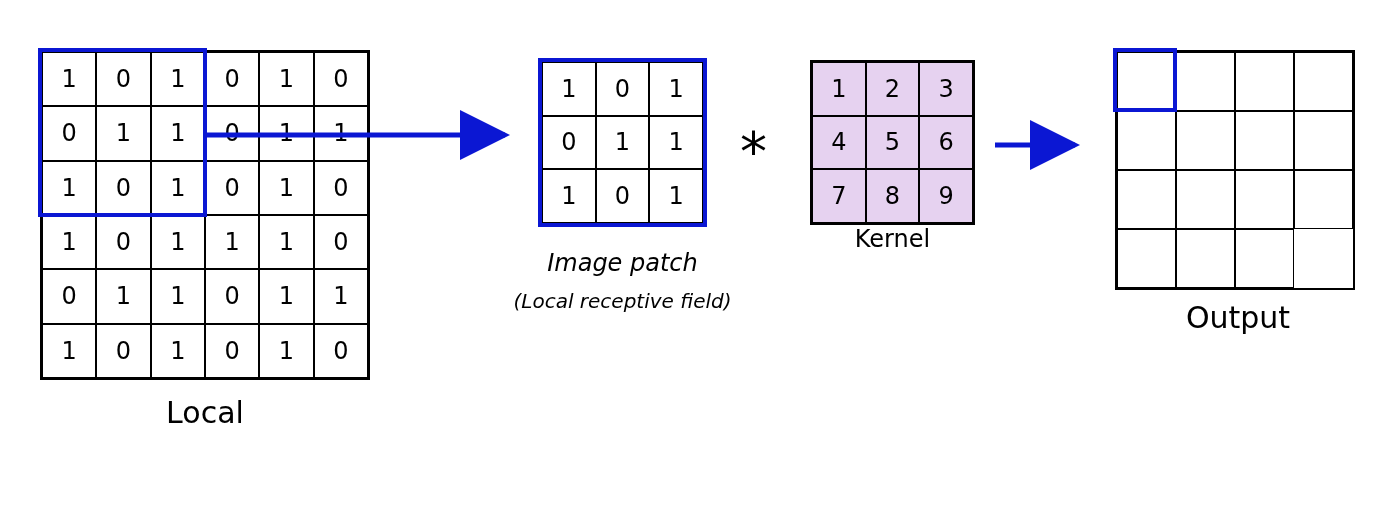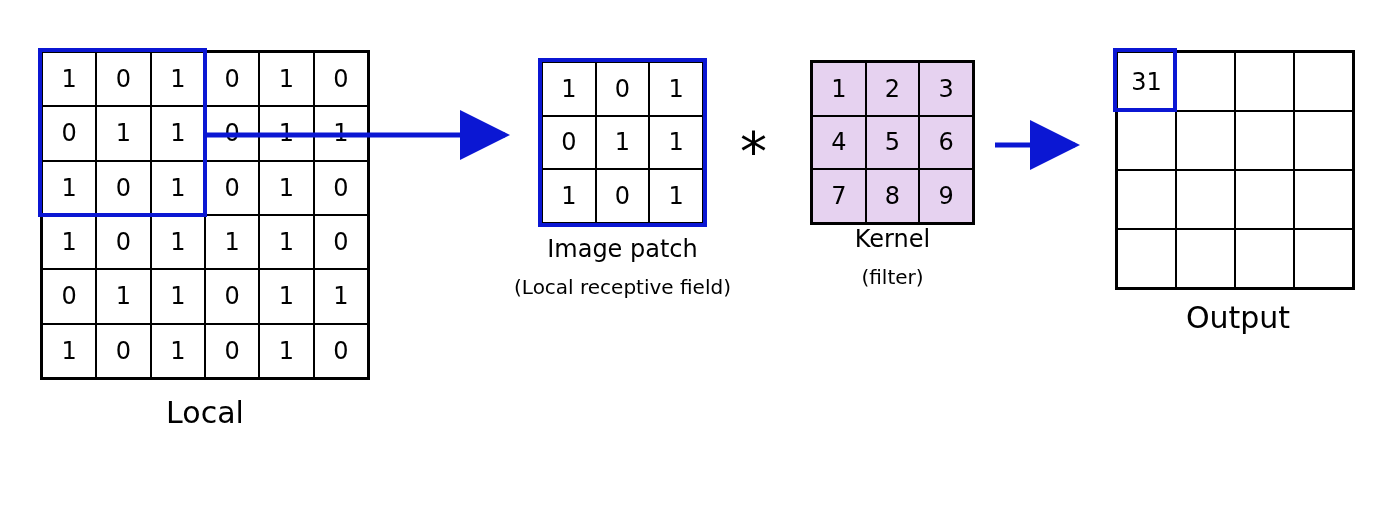--- a/index.html
+++ b/index.html
@@ -121,21 +121,21 @@
       <div class="cell">0</div>
       <div class="cell">1</div>
       <div class="cell">0</div>
       <div class="cell">1</div>
       <div class="cell">1</div>
       <div class="cell">1</div>
       <div class="cell">0</div>
       <div class="cell">1</div>
     </div>
   <div class="highlight-box" style="left:518px; top:28px; width:169px; height:169px;"></div>
-  <div class="label" style="left:470px; top:205px; width:265px; font-size:24px;">
+  <div class="label" style="left:470px; top:219px; width:265px; font-size:24px;font-style:italic;">
     <span>Image patch</span>
     <span class="sublabel">(Local receptive field)</span>
   </div>
 
   <div class="asterisk" style="left:720px; top:90px;">
     <span>*</span>
   </div>
 
   <div id="kernel-grid" class="grid kernel" style="left:790px; top:30px; width:165px; height:165px; grid-template-columns:repeat(3,1fr); grid-template-rows:repeat(3,1fr);">
   <div class="cell">1</div>
@@ -143,34 +143,32 @@
       <div class="cell">3</div>
       <div class="cell">4</div>
       <div class="cell">5</div>
       <div class="cell">6</div>
       <div class="cell">7</div>
       <div class="cell">8</div>
       <div class="cell">9</div>
     </div>
   <div class="label" style="left:790px; top:195px; width:165px; font-size:24px;">
     <span>Kernel</span>
-    <span class="sublabel">(filter)</span>
   </div>
 
   <svg class="arrow" style="left:975px; top:100px; width:100px; height:30px;">
     <defs>
       <marker id="ah2" markerWidth="12" markerHeight="12" refX="9" refY="5" orient="auto">
         <path d="M0,0 L10,5 L0,10 Z" fill="#0b17d3"></path>
       </marker>
     </defs>
     <line x1="0" y1="15" x2="80" y2="15" stroke="#0b17d3" stroke-width="5" marker-end="url(#ah2)"></line>
   </svg>
 
   <div id="output-grid" class="grid" style="left:1095px; top:20px; width:240px; height:240px; grid-template-columns:repeat(4,1fr); grid-template-rows:repeat(4,1fr);">
-  <div class="cell">31</div>
       <div class="cell"></div>
       <div class="cell"></div>
       <div class="cell"></div>
       <div class="cell"></div>
       <div class="cell"></div>
       <div class="cell"></div>
       <div class="cell"></div>
       <div class="cell"></div>
       <div class="cell"></div>
       <div class="cell"></div>

